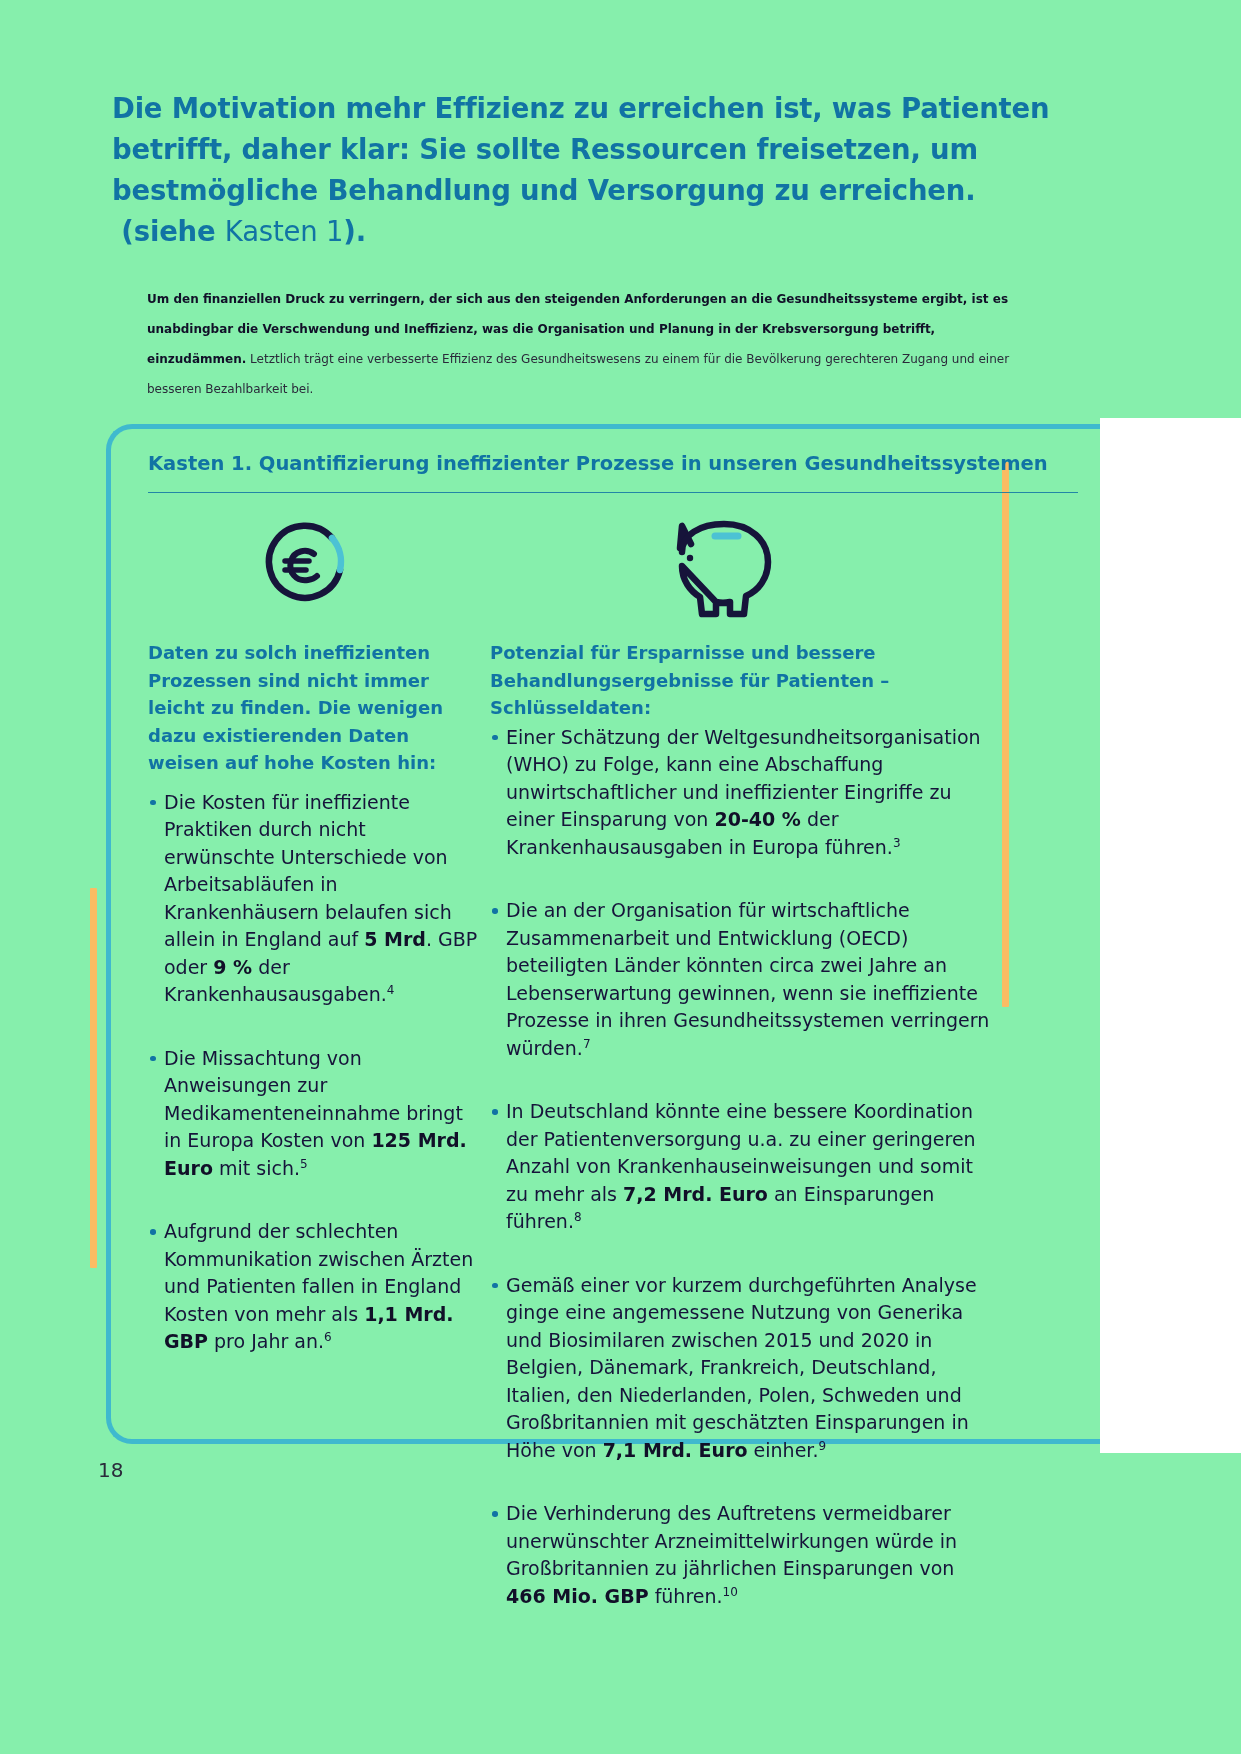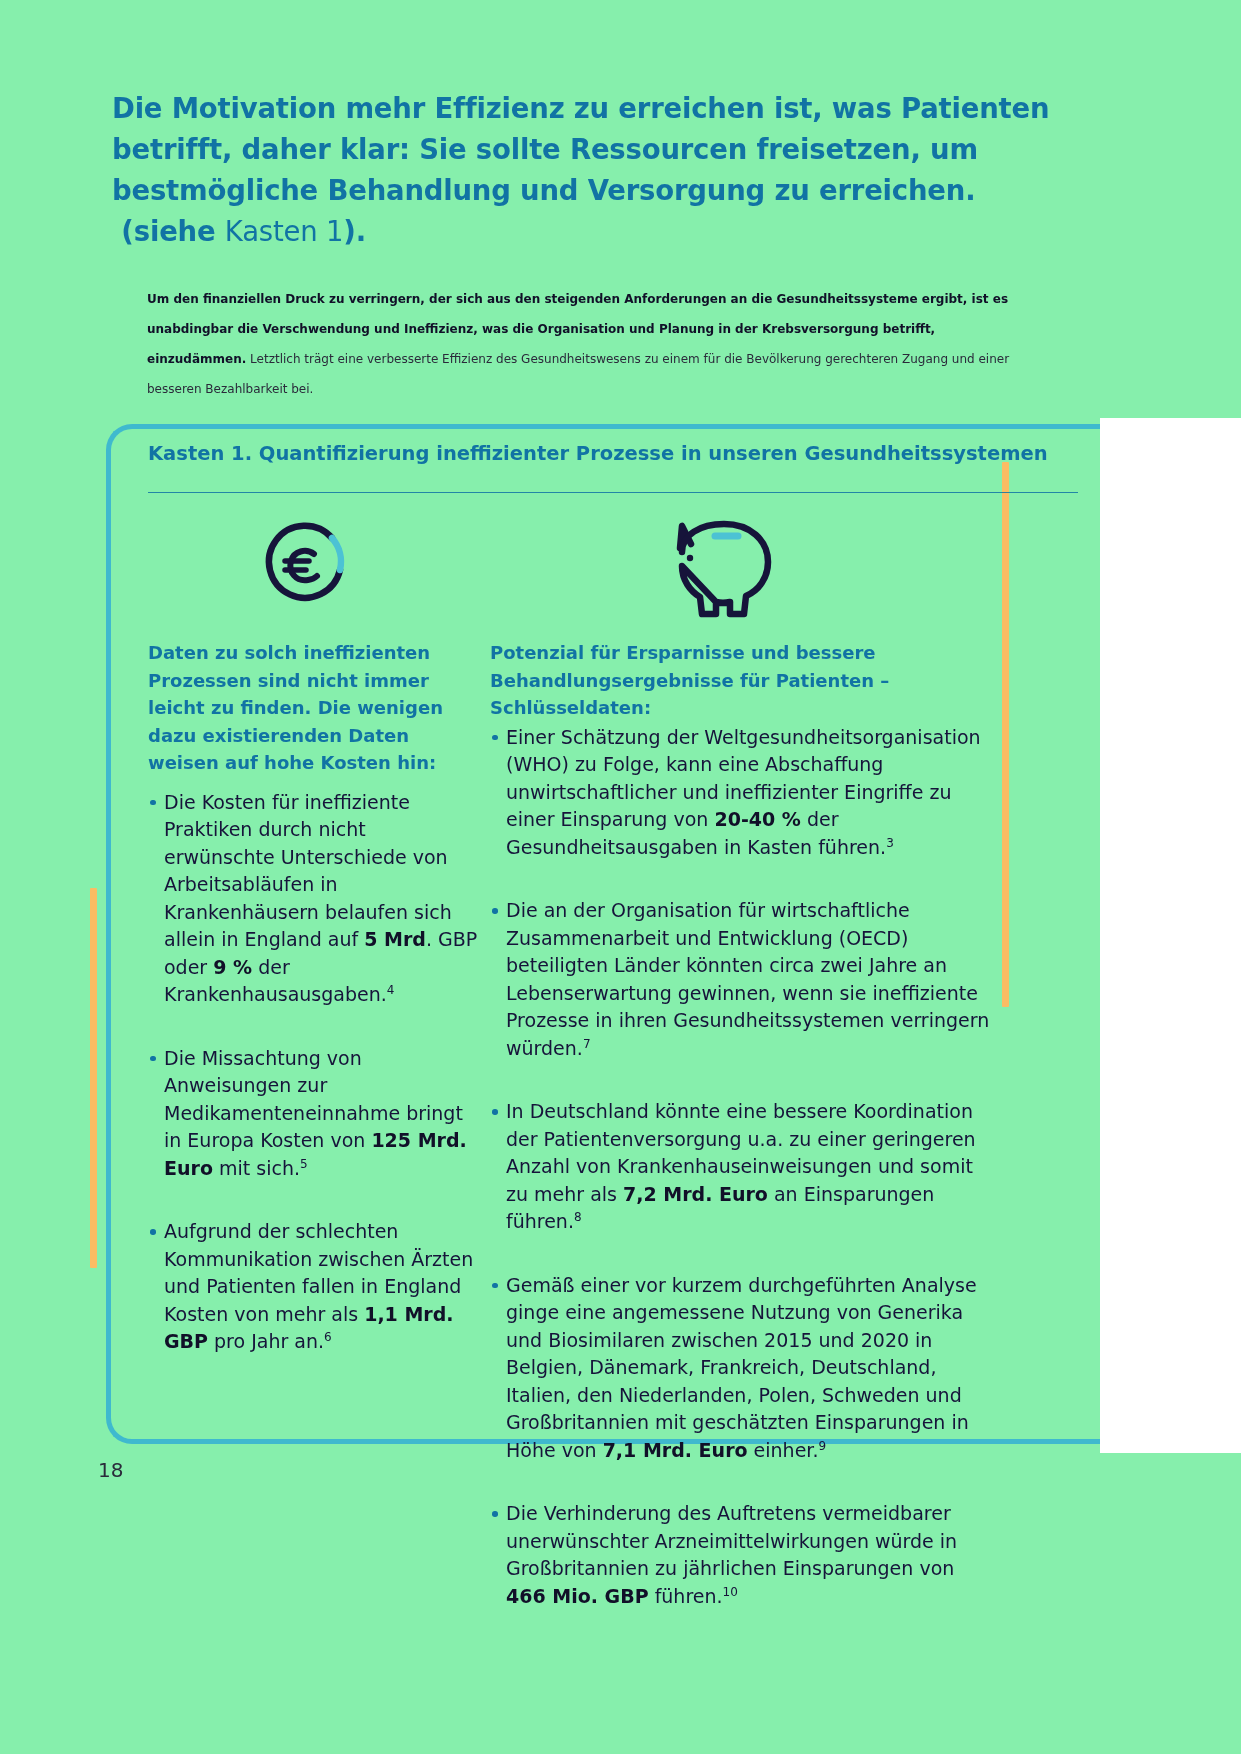--- a/index.html
+++ b/index.html
@@ -95,21 +95,21 @@
     left: 1100px;
     top: 418px;
     width: 150px;
     height: 1035px;
     background: #ffffff;
   }
 
   .kasten-title {
     position: absolute;
     left: 148px;
-    top: 441px;
+    top: 451px;
     width: 930px;
     color: #1173a4;
     font-weight: bold;
     font-size: 19.5px;
     line-height: 26px;
   }
   .kasten-rule {
     position: absolute;
     left: 148px;
     top: 492px;
@@ -239,21 +239,21 @@
     <ul class="bullets" id="left-bullets">
         <li><span>Die Kosten für ineffiziente Praktiken durch nicht erwünschte Unterschiede von Arbeitsabläufen in Krankenhäusern belaufen sich allein in England auf </span><span class="b">5 Mrd</span><span>. GBP oder </span><span class="b">9 %</span><span> der Krankenhausausgaben.</span><sup>4</sup></li>
         <li><span>Die Missachtung von Anweisungen zur Medikamenteneinnahme bringt in Europa Kosten von </span><span class="b">125 Mrd. Euro</span><span> mit sich.</span><sup>5</sup></li>
         <li><span>Aufgrund der schlechten Kommunikation zwischen Ärzten und Patienten fallen in England Kosten von mehr als </span><span class="b">1,1 Mrd. GBP</span><span> pro Jahr an.</span><sup>6</sup></li>
       </ul>
   </div>
 
   <div class="col col-right">
     <div class="col-head">Potenzial für Ersparnisse und bessere Behandlungsergebnisse für Patienten – Schlüsseldaten:</div>
     <ul class="bullets" id="right-bullets">
-        <li><span>Einer Schätzung der Weltgesundheitsorganisation (WHO) zu Folge, kann eine Abschaffung unwirtschaftlicher und ineffizienter Eingriffe zu einer Einsparung von </span><span class="b">20-40 %</span><span> der Gesundheitsausgaben in Kasten führen.</span><sup>3</sup></li>
+        <li><span>Einer Schätzung der Weltgesundheitsorganisation (WHO) zu Folge, kann eine Abschaffung unwirtschaftlicher und ineffizienter Eingriffe zu einer Einsparung von </span><span class="b">20-40 %</span><span> der Krankenhausausgaben in Europa führen.</span><sup>3</sup></li>
         <li><span>Die an der Organisation für wirtschaftliche Zusammenarbeit und Entwicklung (OECD) beteiligten Länder könnten circa zwei Jahre an Lebenserwartung gewinnen, wenn sie ineffiziente Prozesse in ihren Gesundheitssystemen verringern würden.</span><sup>7</sup></li>
         <li><span>In Deutschland könnte eine bessere Koordination der Patientenversorgung u.a. zu einer geringeren Anzahl von Krankenhauseinweisungen und somit zu mehr als </span><span class="b">7,2 Mrd. Euro</span><span> an Einsparungen führen.</span><sup>8</sup></li>
         <li><span>Gemäß einer vor kurzem durchgeführten Analyse ginge eine angemessene Nutzung von Generika und Biosimilaren zwischen 2015 und 2020 in Belgien, Dänemark, Frankreich, Deutschland, Italien, den Niederlanden, Polen, Schweden und Großbritannien mit geschätzten Einsparungen in Höhe von </span><span class="b">7,1 Mrd. Euro</span><span> einher.</span><sup>9</sup></li>
         <li><span>Die Verhinderung des Auftretens vermeidbarer unerwünschter Arzneimittelwirkungen würde in Großbritannien zu jährlichen Einsparungen von </span><span class="b">466 Mio. GBP</span><span> führen.</span><sup>10</sup></li>
       </ul>
   </div>
 
   <div class="page-number">18</div>
 
 </div>

